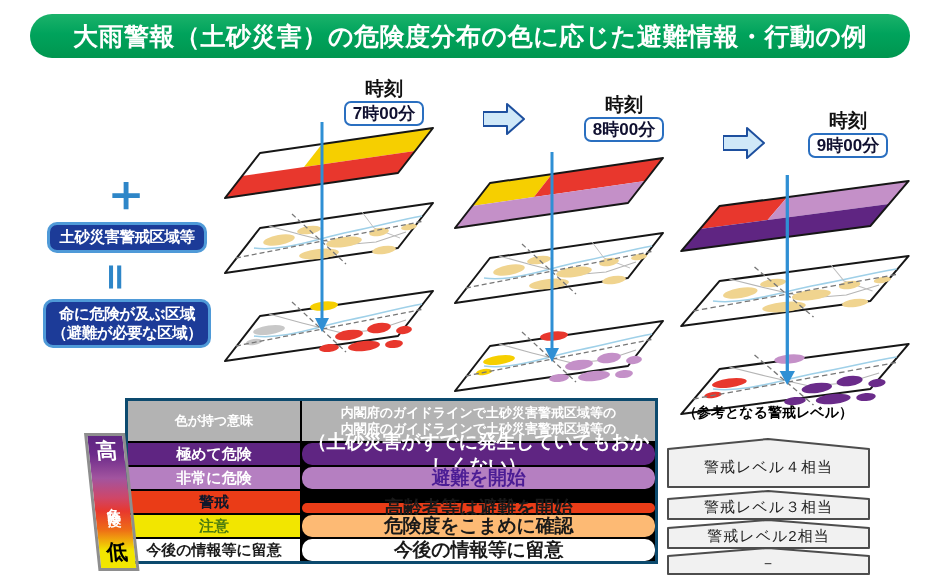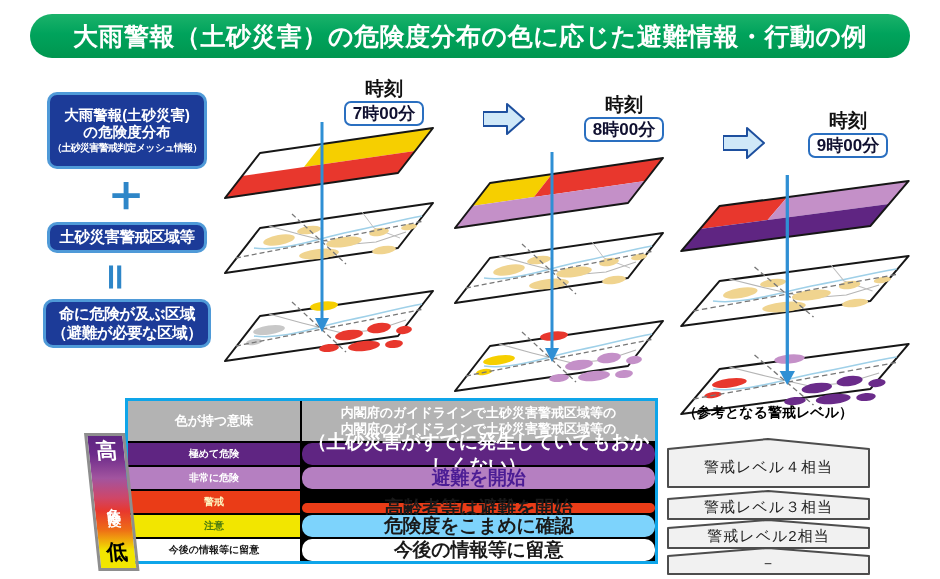--- a/index.html
+++ b/index.html
@@ -28,26 +28,26 @@
   .time-block { position:absolute; display:flex; flex-direction:column; align-items:center; width:92px; }
   .time-caption { font-size:19px; font-weight:bold; color:#111; line-height:1.1; }
   .time-box { background:#fff; border:2.5px solid #2a6fc0; border-radius:7px; padding:0 7px;
     font-size:17px; font-weight:bold; color:#101030; line-height:21px; white-space:nowrap; margin-top:1px; }
 
   .panel-svg { position:absolute; }
   .flow-arrow { position:absolute; }
 
   
   .risk-table { position:absolute; left:125px; top:398px; width:533px; background:#000;
-    border:3px solid #0ea5e9; display:grid; grid-template-columns:172px 1fr;
+    border:3px solid #0c4a6e; display:grid; grid-template-columns:172px 1fr;
     grid-template-rows:40px repeat(5,22px); gap:2px; }
   .rt-cell { display:flex; align-items:center; justify-content:center; font-weight:bold;
     text-align:center; line-height:1.25; }
   .rt-header { background:#b3b3b3; color:#fff; font-size:13px; flex-direction:column; }
-  .rt-label { font-size:10px; }
+  .rt-label { font-size:15px; }
   .rt-action { font-size:19px; letter-spacing:-0.3px;border-radius:10px; }
 
   
   .risk-bar { position:absolute; left:84px; top:433px; width:41px; height:138px;
     transform:skewX(6deg); transform-origin:top left;
     border:3px solid #8e8e8e;
     background:linear-gradient(180deg,#5f2582 0%,#6c2b8a 14%,#a2549f 32%,#cf4668 47%,#e8382d 57%,#ee6c17 71%,#f2e600 87%,#f2e600 100%);
     display:flex; flex-direction:column; align-items:center; justify-content:space-between; padding:1px 0 2px; }
   .risk-high { color:#fff; font-size:21px; font-weight:bold; }
   .risk-axis { writing-mode:vertical-rl; color:#fff; font-size:13.5px; font-weight:bold; letter-spacing:3px; }
@@ -61,25 +61,20 @@
   .level-label { position:absolute; left:0; right:0; bottom:2px; display:flex; align-items:center;
     justify-content:center; font-size:15px; font-weight:normal; color:#222; letter-spacing:1px; }
 </style>
 </head>
 <body>
 
 <div class="stage">
 
   <div class="banner">大雨警報（土砂災害）の危険度分布の色に応じた避難情報・行動の例</div>
 
-  <div class="bluebox" style="left:47px;top:92px;width:160px;height:77px">
-    <div class="bb-l1">大雨警報(土砂災害)</div>
-    <div class="bb-l2">の危険度分布</div>
-    <div class="bb-l3">（土砂災害警戒判定メッシュ情報）</div>
-  </div>
   <div class="op op-plus">＋</div>
   <div class="bluebox" style="left:47px;top:222px;width:160px;height:31px">
     <div class="bb-single">土砂災害警戒区域等</div>
   </div>
   <div class="op op-eq">＝</div>
   <div class="bluebox" style="left:43px;top:299px;width:168px;height:49px">
     <div class="bb-single">命に危険が及ぶ区域</div>
     <div class="bb-single">（避難が必要な区域）</div>
   </div>
 
@@ -265,25 +260,25 @@
       <div>内閣府のガイドラインで土砂災害警戒区域等の</div>
       <div>内閣府のガイドラインで土砂災害警戒区域等の</div>
     </div>
 
     <div class="rt-cell rt-label" style="background: rgb(95, 37, 130); color: rgb(255, 255, 255);">極めて危険</div>
     <div class="rt-cell rt-action" style="background: rgb(95, 37, 130); color: rgb(255, 255, 255);">（土砂災害がすでに発生していてもおかしくない）</div>
 
     <div class="rt-cell rt-label" style="background: rgb(181, 127, 193); color: rgb(255, 255, 255);">非常に危険</div>
     <div class="rt-cell rt-action" style="background: rgb(181, 127, 193); color: #4c1d95;">避難を開始</div>
 
-    <div class="rt-cell rt-label" style="background: rgb(234, 60, 23); color: #fef9c3;">警戒</div>
+    <div class="rt-cell rt-label" style="background: rgb(234, 60, 23); color: #0f172a;">警戒</div>
     <div class="rt-cell rt-action" style="background: rgb(234, 60, 23); color: rgb(26, 26, 26); margin-top: 12px;">高齢者等は避難を開始</div>
 
     <div class="rt-cell rt-label" style="background: rgb(242, 230, 0); color: #4d7c0f;">注意</div>
-    <div class="rt-cell rt-action" style="background: #7dd3fc; color: rgb(26, 26, 26);">危険度をこまめに確認</div>
+    <div class="rt-cell rt-action" style="background: #fdba74; color: rgb(26, 26, 26);">危険度をこまめに確認</div>
 
     <div class="rt-cell rt-label" style="background: rgb(255, 255, 255); color: rgb(26, 26, 26);">今後の情報等に留意</div>
     <div class="rt-cell rt-action" style="background: rgb(255, 255, 255); color: rgb(26, 26, 26);">今後の情報等に留意</div>
   </div>
 
   <div class="risk-bar">
     <div class="risk-high">高</div>
     <div class="risk-axis">危険度</div>
     <div class="risk-low">低</div>
   </div>

